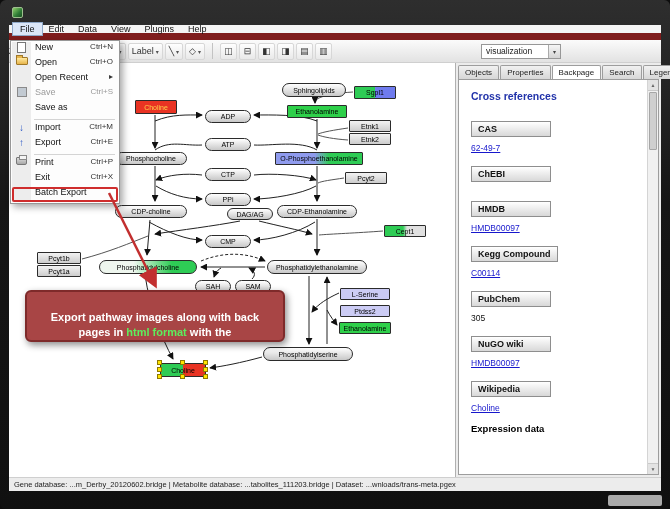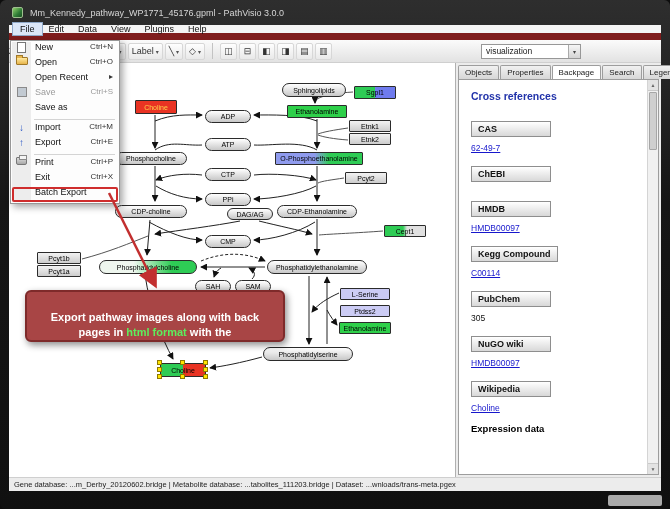--- a/index.html
+++ b/index.html
@@ -19,21 +19,21 @@
 
   .toolbar { height:23px; display:flex; align-items:center; gap:4px; background:linear-gradient(#fbfbfb,#e2e2e2); border-bottom:1px solid #cfcfcf; font-size:9px; color:#222; }
   .tb-label { font-size:8.5px; color:#222; }
   .combo { display:flex; align-items:center; height:15px; background:#fff; border:1px solid #979797; font-size:8.5px; padding-left:4px; }
   .combo .caret { margin-left:6px; width:12px; height:13px; display:flex; align-items:center; justify-content:center; font-size:6px; color:#444; background:linear-gradient(#f6f6f6,#d4d4d4); border-left:1px solid #aaa; }
   .tb-sep { width:1px; height:16px; background:#c3c3c3; margin:0 3px; }
   .tool-btn { height:17px; min-width:17px; display:flex; align-items:center; justify-content:center; gap:2px; padding:0 3px; font-size:9px; color:#333; border:1px solid #d7d7d7; background:linear-gradient(#fefefe,#e9e9e9); border-radius:2px; }
   .tool-caret { font-size:6px; color:#555; }
   #tb-tools, #tb-align { display:flex; gap:2px; align-items:center; }
   .tb-spacer { flex:1; }
-  .viz-combo { margin-right:80px; width:100px; justify-content:space-between; }
+  .viz-combo { margin-right:100px; width:80px; justify-content:space-between; }
 
   .main { display:flex; width:652px; height:414px; }
   .canvas { position:relative; width:447px; height:414px; background:#ffffff; border-right:1px solid #b0b0b0; overflow:hidden; }
   #edges { position:absolute; left:0; top:0; z-index:1; }
   .node { position:absolute; z-index:2; display:flex; align-items:center; justify-content:center; border:1px solid #2b2b2b; font-size:7px; line-height:1; white-space:nowrap; color:#000; }
   .node.oval { border-radius:999px; }
   .node.box { border-radius:1px; }
   .handle { position:absolute; z-index:4; width:5px; height:5px; background:#ffe400; border:1px solid #8f7800; }
 
   .annotation { position:absolute; left:16px; top:227px; width:260px; height:52px; z-index:6; border:2px solid #7e2a2a; border-radius:6px; box-shadow:2px 3px 7px rgba(0,0,0,.45); color:#fff; font-weight:bold; font-size:11px; line-height:1.35; display:flex; flex-direction:column; align-items:center; justify-content:flex-end; text-align:center; }
@@ -77,21 +77,20 @@
   .print-icon::before { content:""; position:absolute; left:2px; top:-3px; width:6px; height:3px; background:#f4f4f4; border:1px solid #888; }
 
   #overlay { position:absolute; left:0; top:0; z-index:40; pointer-events:none; }
 </style>
 </head>
 <body>
 
 <div class="frame">
   <div class="titlebar">
     <div class="app-icon"></div>
-    <span>Mm_Kennedy_pathway_WP1771_45176.gpml - PathVisio 3.0.0</span>
   </div>
   <div class="grip"></div>
 
   <div class="client">
 
     <div class="menubar" id="menubar">
         <div class="menu-item active">File</div>
         <div class="menu-item">Edit</div>
         <div class="menu-item">Data</div>
         <div class="menu-item">View</div>

